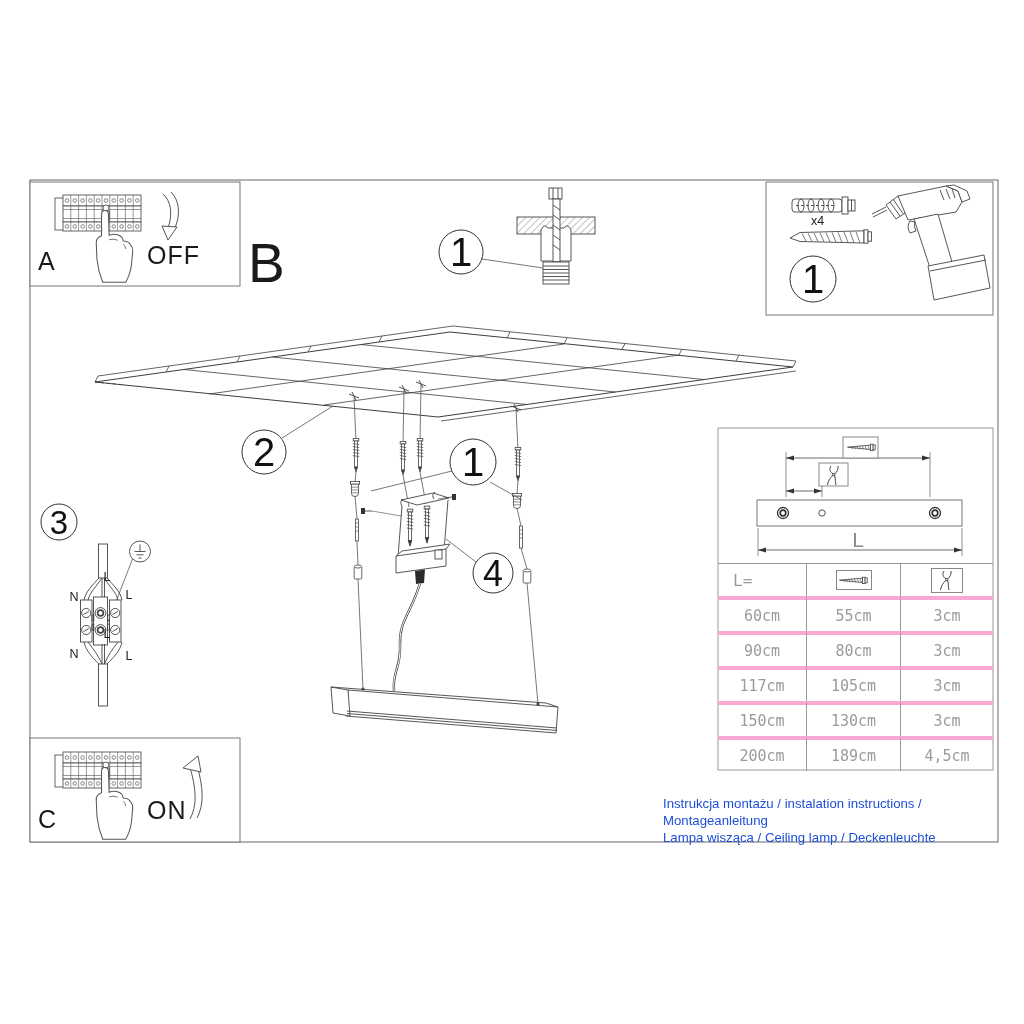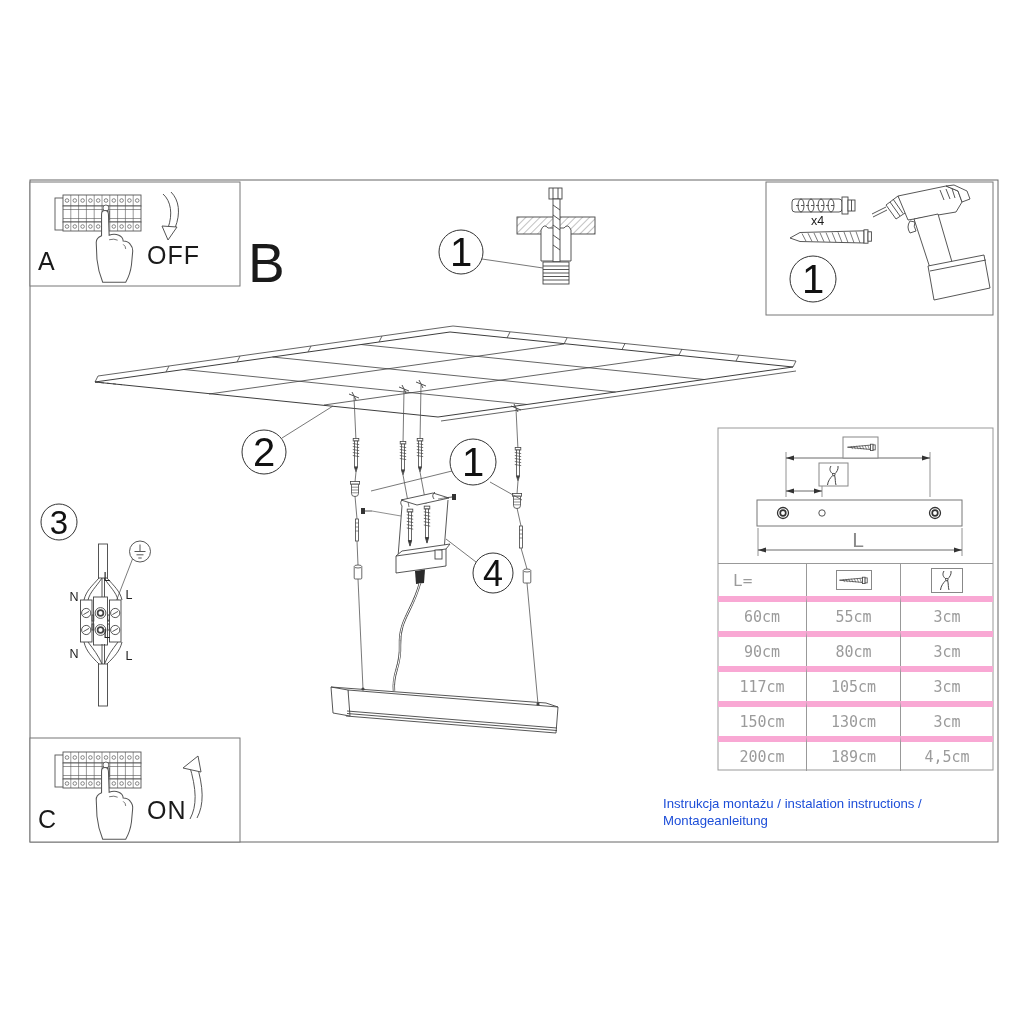--- a/index.html
+++ b/index.html
@@ -6,21 +6,21 @@
   #canvas{position:relative;width:1024px;height:1024px;background:#fff;overflow:hidden;
           font-family:"Liberation Sans",sans-serif;}
   svg text{font-family:"Liberation Sans",sans-serif;}
   .size-table{position:absolute;left:718px;top:563px;width:275px;height:207px;
     display:grid;grid-template-columns:88px 94px 93px;grid-template-rows:32px repeat(5,35px);
     border-top:1px solid #999;box-sizing:border-box;}
   .size-table .cell{display:flex;align-items:center;justify-content:center;
     color:#9b9b9b;font:15px "DejaVu Sans Mono",monospace;box-sizing:border-box;}
   .size-table .cell.c1{border-left:none;}
   .size-table .cell.c2,.size-table .cell.c3{border-left:1px solid #999;}
-  .size-table .cell.r{border-top:6px solid #f9a8d4;}
+  .size-table .cell.r{border-top:4px solid #f9a8d4;}
   .size-table .hdr.c1{justify-content:flex-start;padding-left:15px;font-size:16px;}
   .iconbox{border:1px solid #888;background:#fff;display:flex;align-items:center;justify-content:center;}
   .footer{position:absolute;left:663px;top:795px;color:#1d4ed8;font-size:13.2px;line-height:17px;}
 </style>
 </head>
 <body>
 
 <div id="canvas">
 
 <svg width="1024" height="1024" viewBox="0 0 1024 1024">
@@ -486,15 +486,16 @@
   <div class="cell r c3">3cm</div>
 
   <div class="cell r c1">200cm</div>
   <div class="cell r c2">189cm</div>
   <div class="cell r c3">4,5cm</div>
 </div>
 
 
 <div class="footer">
   <div>Instrukcja montażu / instalation instructions / Montageanleitung</div>
+  <div>Lampa wisząca / Ceiling lamp / Deckenleuchte</div>
 </div>
 
 </div>
 
 </body></html>

